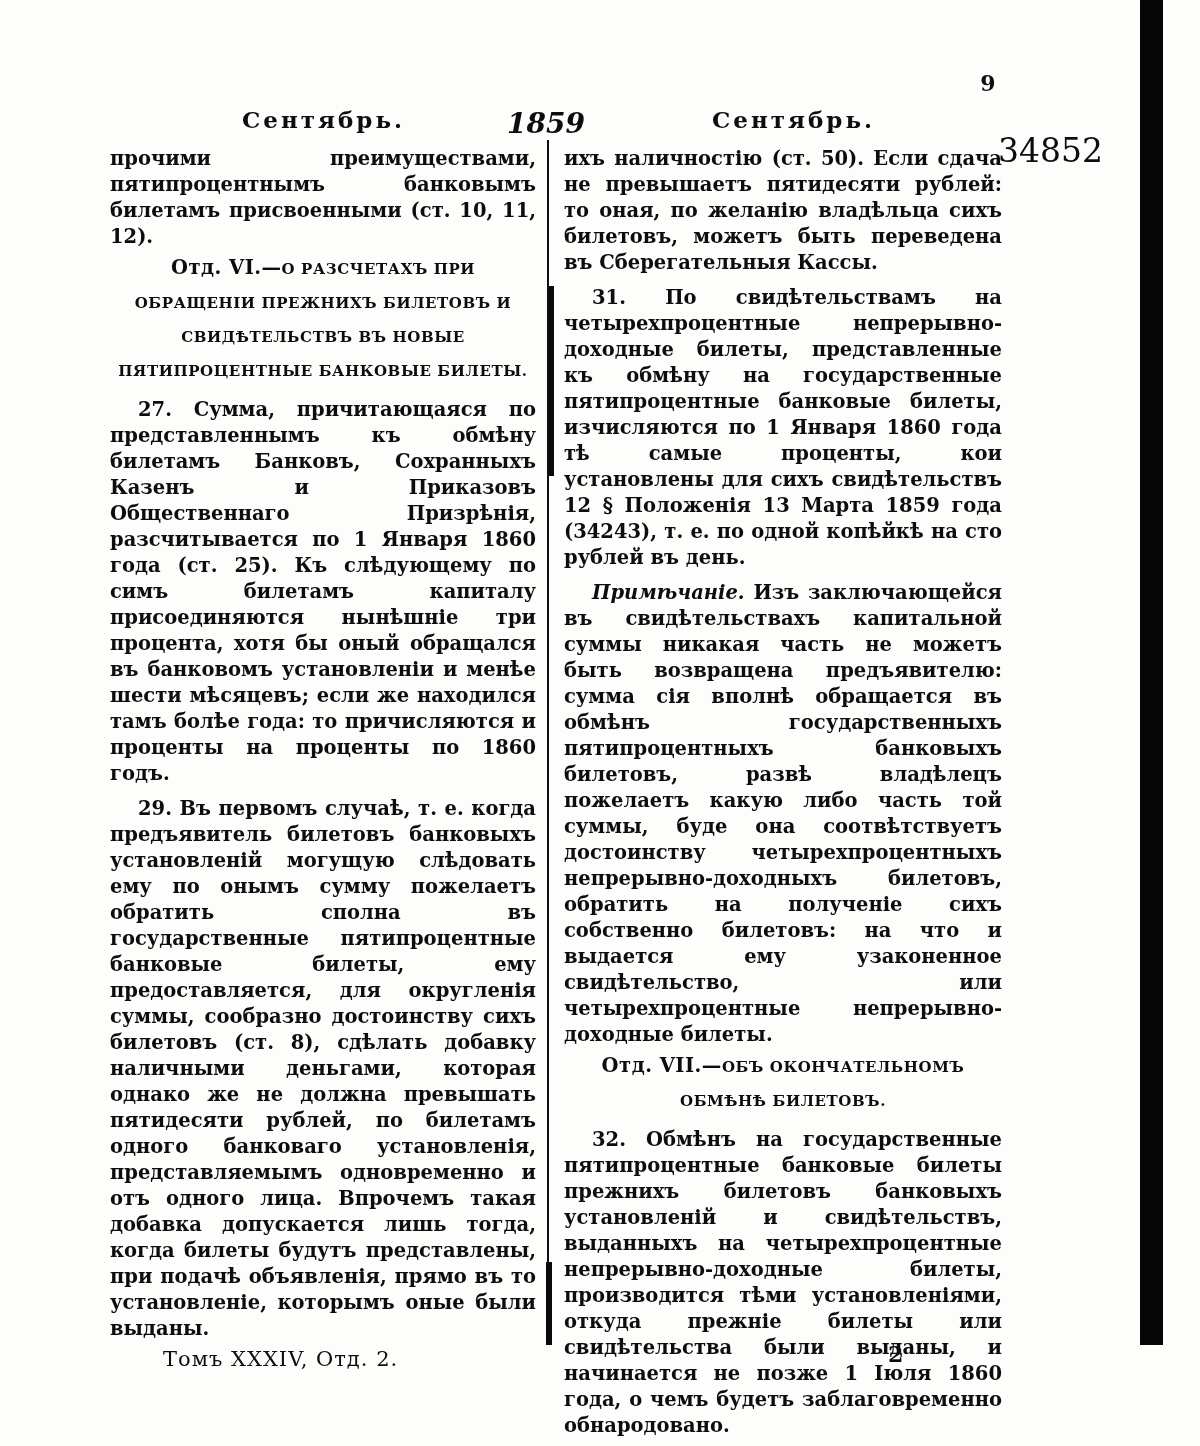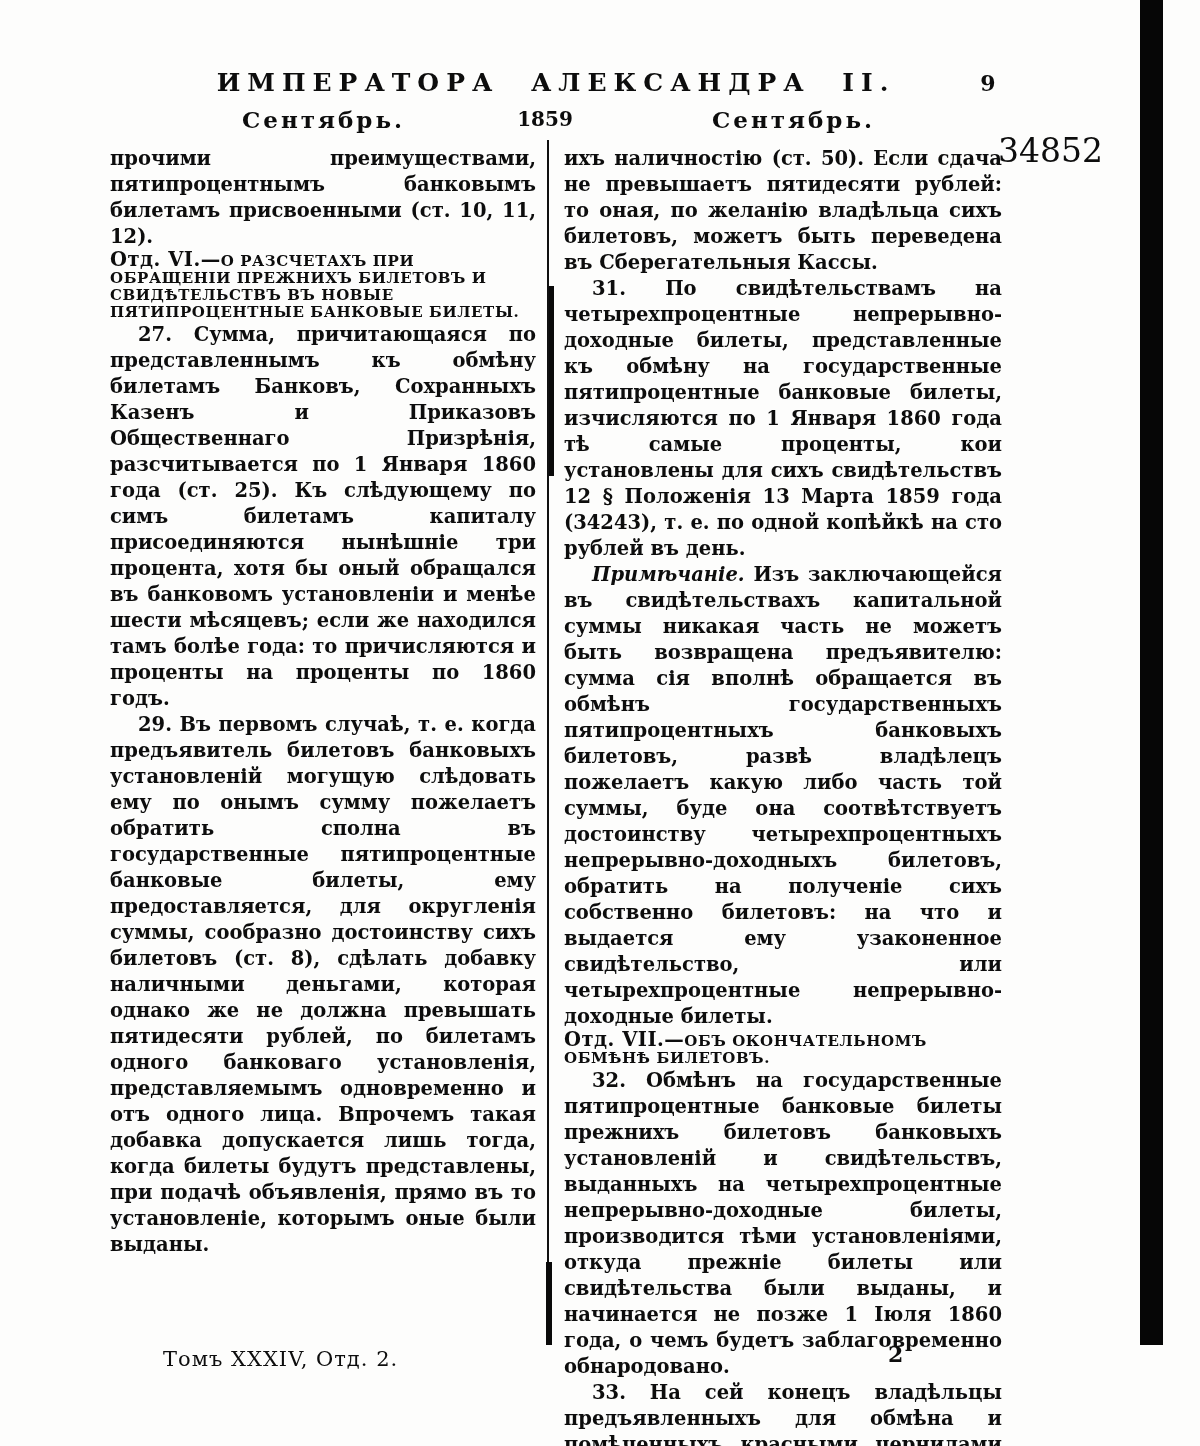--- a/index.html
+++ b/index.html
@@ -26,43 +26,43 @@
   }
   .month {
     position: absolute; top: 106px;
     font-size: 23px; font-weight: bold; 
     letter-spacing: 3px; white-space: nowrap;
   }
   .month-left  { left: 242px; }
   .month-right { left: 712px; }
   .year {
     position: absolute; top: 107px; left: 505px; width: 80px;
-    text-align: center; font-size: 20px; font-weight: bold;
+    text-align: right; font-size: 28px; font-weight: bold; font-style: italic;
   }
   .act-number {
     position: absolute; top: 131px; left: 998px;
     font-size: 33px; font-weight: normal; letter-spacing: 0px;
     transform: scaleY(1.02);
   }
 
   
   .col {
     position: absolute; top: 146px;
     text-align: justify;
     font-size: 19.5px; line-height: 26px; font-weight: bold;
   }
   .col-left  { left: 110px; width: 426px; }
   .col-right { left: 564px; width: 438px; }
 
   .col p { margin: 0; }
-  p.article, p.note { text-indent: 28px; }
+  p.article, p.note { text-indent: 28px; margin-top: 9px; }
   p.continuation { text-indent: 0; }
   p.heading {
-    text-indent: 0; text-align: left;
-    font-size: 15px; line-height: 17px;
+    text-indent: 0; text-align: center;
+    font-size: 15px; line-height: 34px;
     letter-spacing: 0.6px; margin: 1px 0;
   }
   p.heading .lead {
     font-size: 19.5px; letter-spacing: 0.5px;
   }
   p.note .lead { font-style: italic; }
 
   
   .volume-line {
     position: absolute; top: 1347px; left: 163px;
@@ -89,21 +89,20 @@
   .edge-bar {
     position: absolute; left: 1140px; top: 0;
     width: 23px; height: 1345px; background: #060606;
   }
 </style>
 </head>
 <body>
 
 <div class="page">
 
-  <div class="title-row">ИМПЕРАТОРА АЛЕКСАНДРА II.</div>
   <div class="page-number">9</div>
 
   <div class="month month-left">Сентябрь.</div>
   <div class="year">1859</div>
   <div class="month month-right">Сентябрь.</div>
 
   <div class="act-number">34852</div>
 
   <div class="divider"></div>
   <div class="divider-smudge-1"></div>

